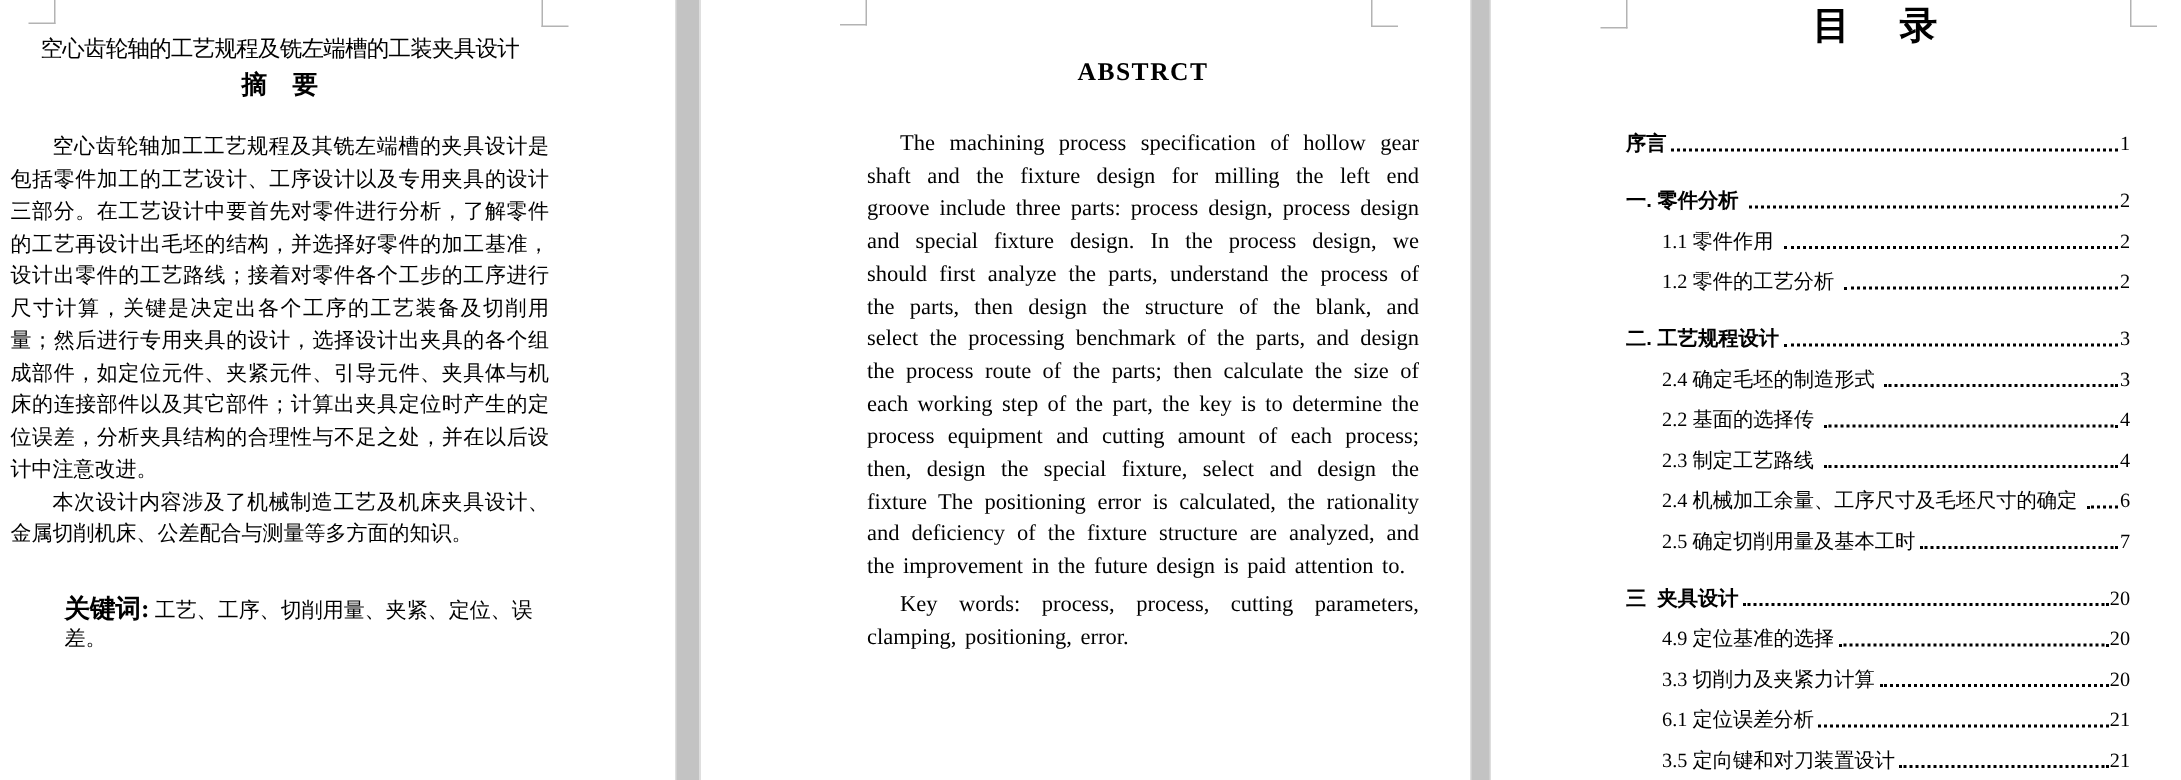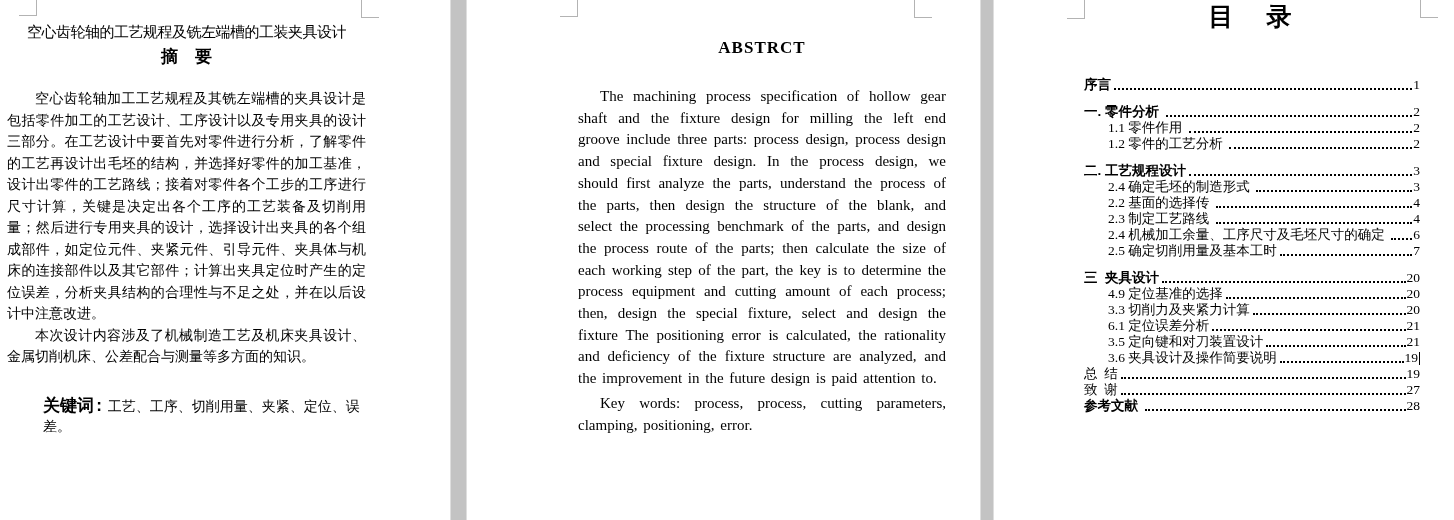--- a/index.html
+++ b/index.html
@@ -37,42 +37,42 @@
 
   
   .content1{position:absolute;left:7px;top:0;width:359px;}
   .cn-title{font-family:"Liberation Sans","DejaVu Sans",sans-serif;
     font-size:15px;font-weight:normal;text-align:center;margin-top:23px;letter-spacing:-0.5px;}
   .cn-subtitle{font-family:"Liberation Sans","DejaVu Sans",sans-serif;
     font-size:17px;font-weight:bold;text-align:center;margin-top:3px;}
   .body1{margin-top:20px;}
   .body1 p{font-size:14px;line-height:21.5px;text-align:justify;text-indent:2em;}
   .kw-line{margin-top:26px;padding-left:36px;}
-  .kw-label{font-family:Liberation Mono, monospace;
+  .kw-label{font-family:Liberation Serif, serif;
     font-size:17px;font-weight:bold;}
   .kw-text{font-size:14px;}
 
   
   .content2{position:absolute;left:87px;top:0;width:368px;}
   .en-title{font-size:17px;font-weight:bold;text-align:center;margin-top:38px;letter-spacing:1px;}
   .body2{margin-top:28px;}
   .body2 p{font-size:15px;line-height:21.7px;text-align:justify;text-indent:22px;word-spacing:2px;}
   .body2 p + p{margin-top:3px;}
 
   
   .content3{position:absolute;left:90px;top:0;width:336px;}
   .toc-title{font-family:"Liberation Sans","DejaVu Sans",sans-serif;
     font-size:25px;font-weight:bold;text-align:center;letter-spacing:4px;}
   .toc{margin-top:44px;}
   .trow{display:flex;align-items:flex-end;font-size:13.5px;line-height:16px;}
   .trow.gap{margin-top:11px;}
   .trow.indent{padding-left:24px;}
   .trow.bold .tlabel{font-weight:bold;
     font-family:"Liberation Sans","DejaVu Sans",sans-serif;}
-  .tlabel{white-space:pre;}
+  .tlabel{white-space:pre;margin-top:11px;}
   .leader{flex:1;border-bottom:2px dotted #000;margin:0 1px 3px 3px;min-width:10px;}
   .tpage{text-align:right;white-space:pre;}
   .caret{display:none;width:1px;height:13px;background:#000;margin:0 0 1px 1px;}
   .trow.cursor .caret{display:inline-block;}
 </style>
 </head>
 <body>
 
 <div class="canvas">
 

